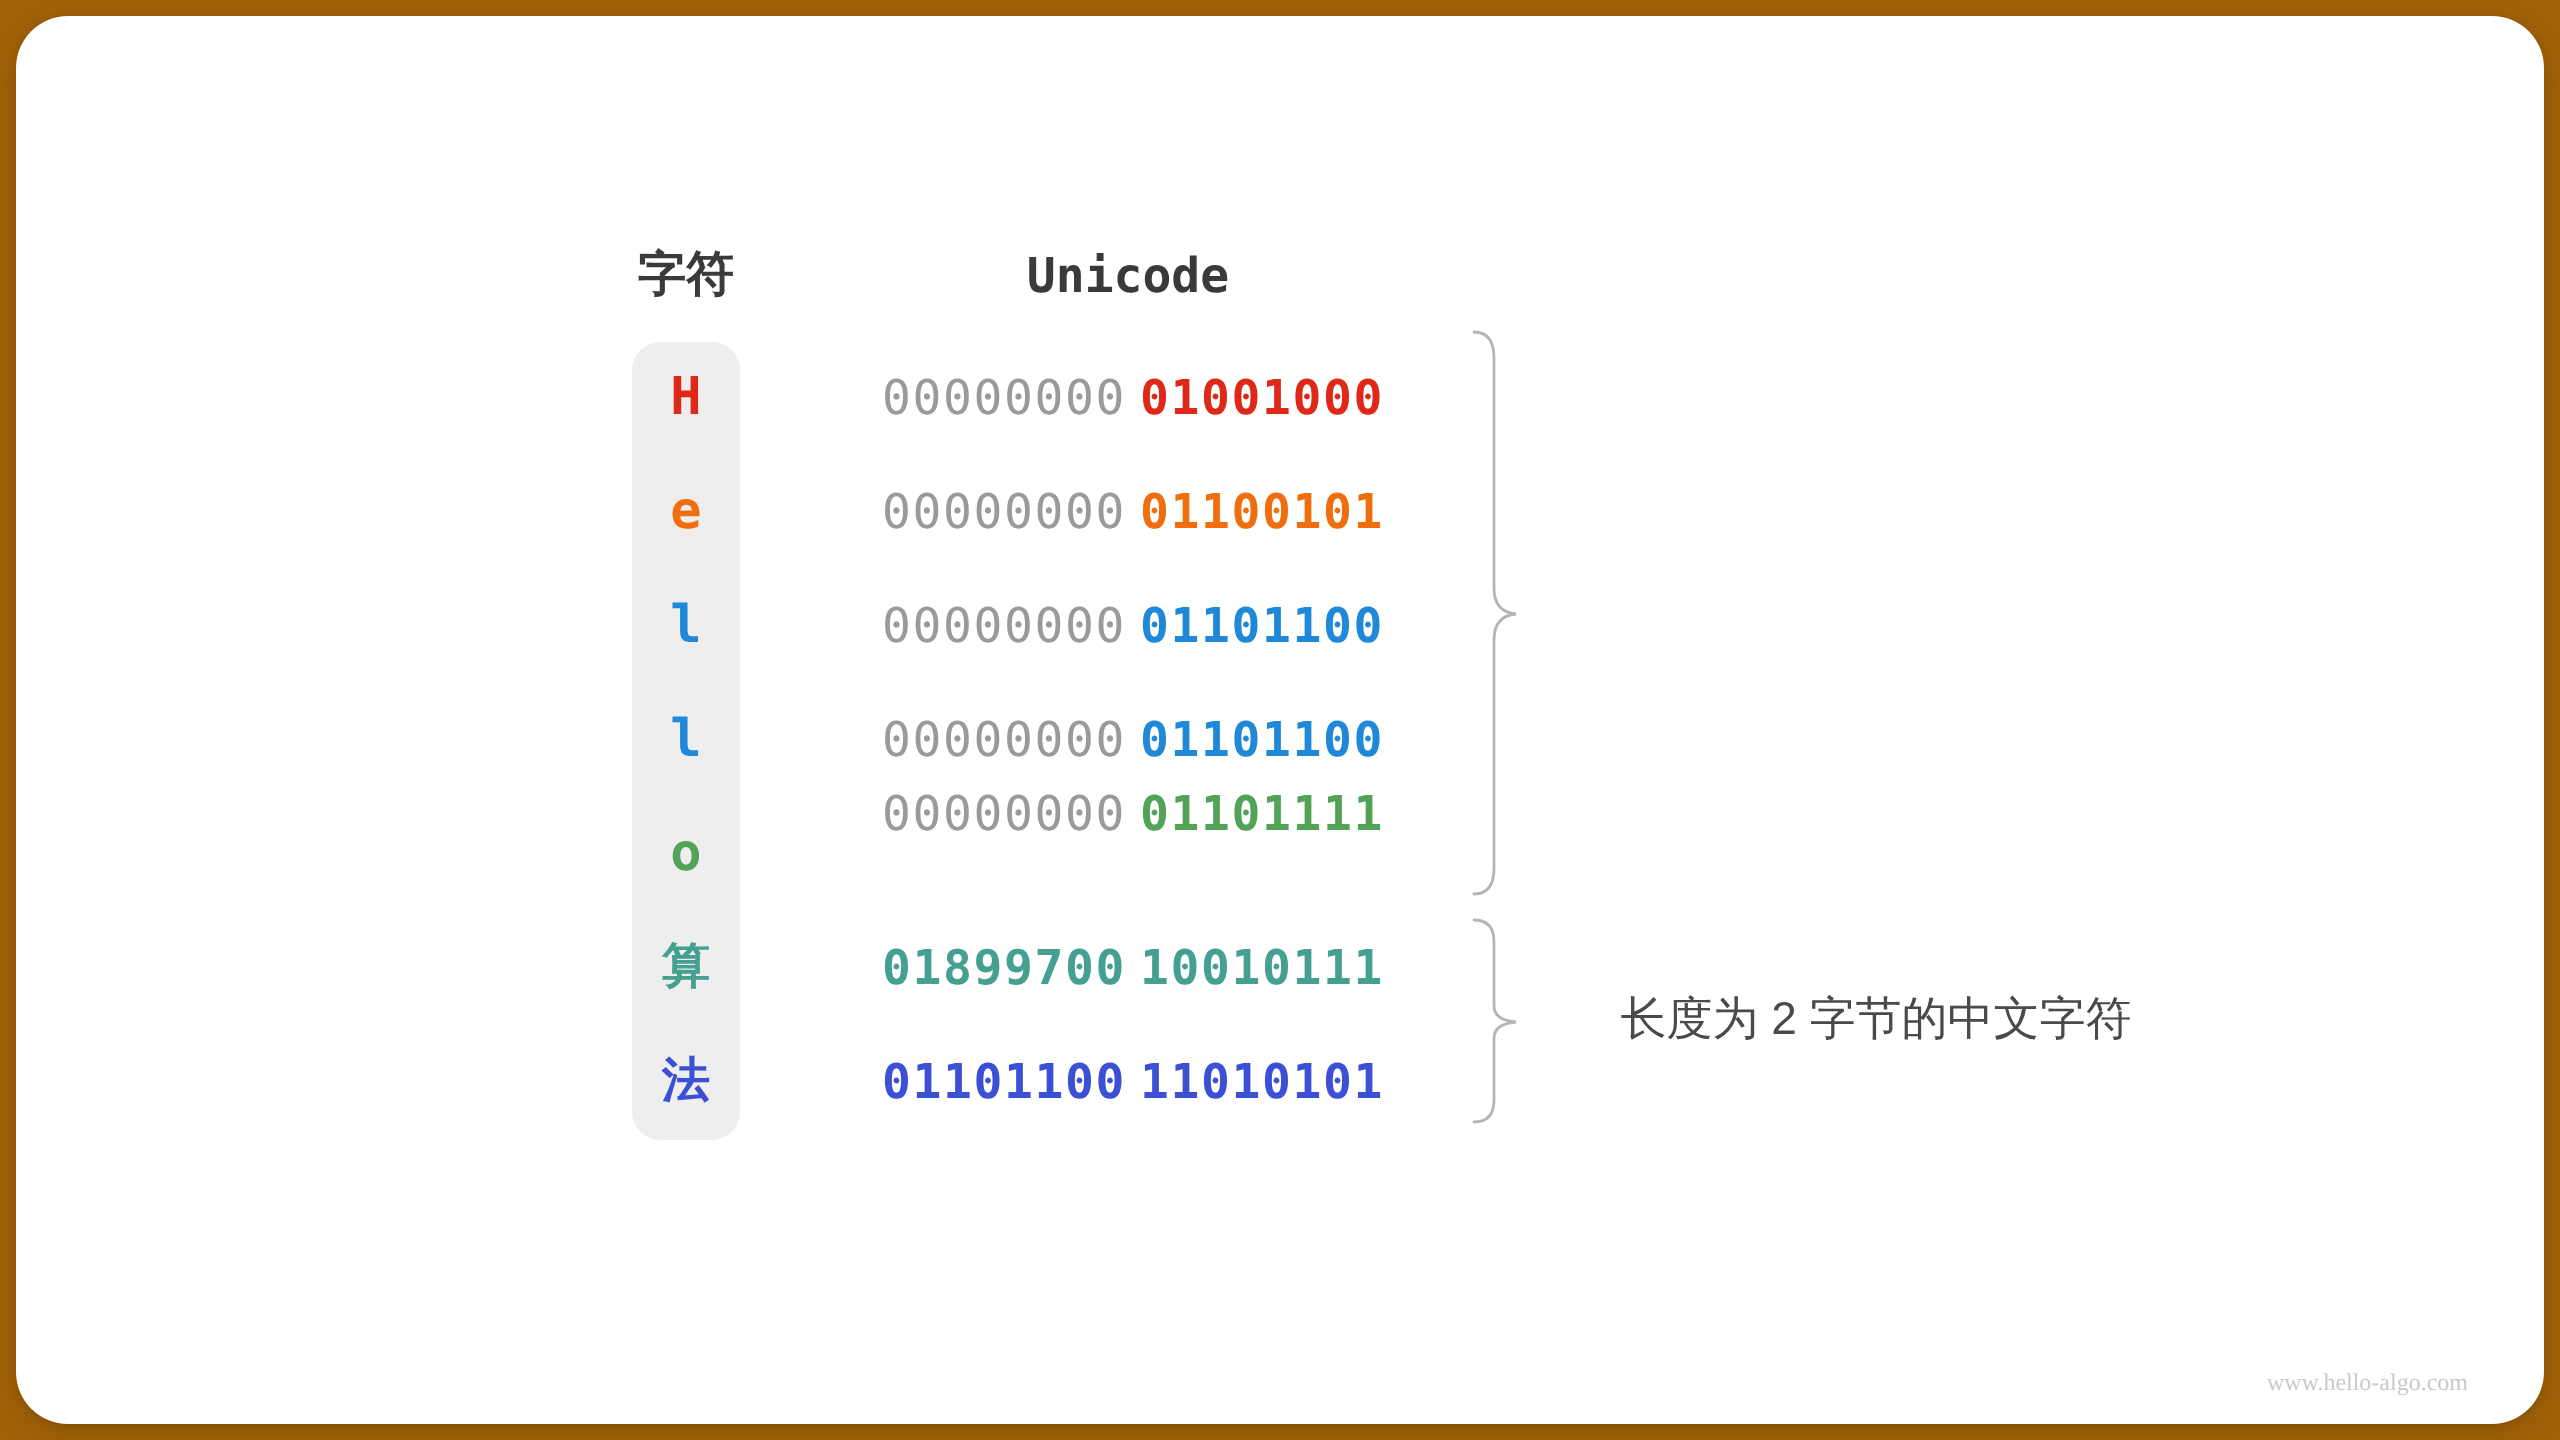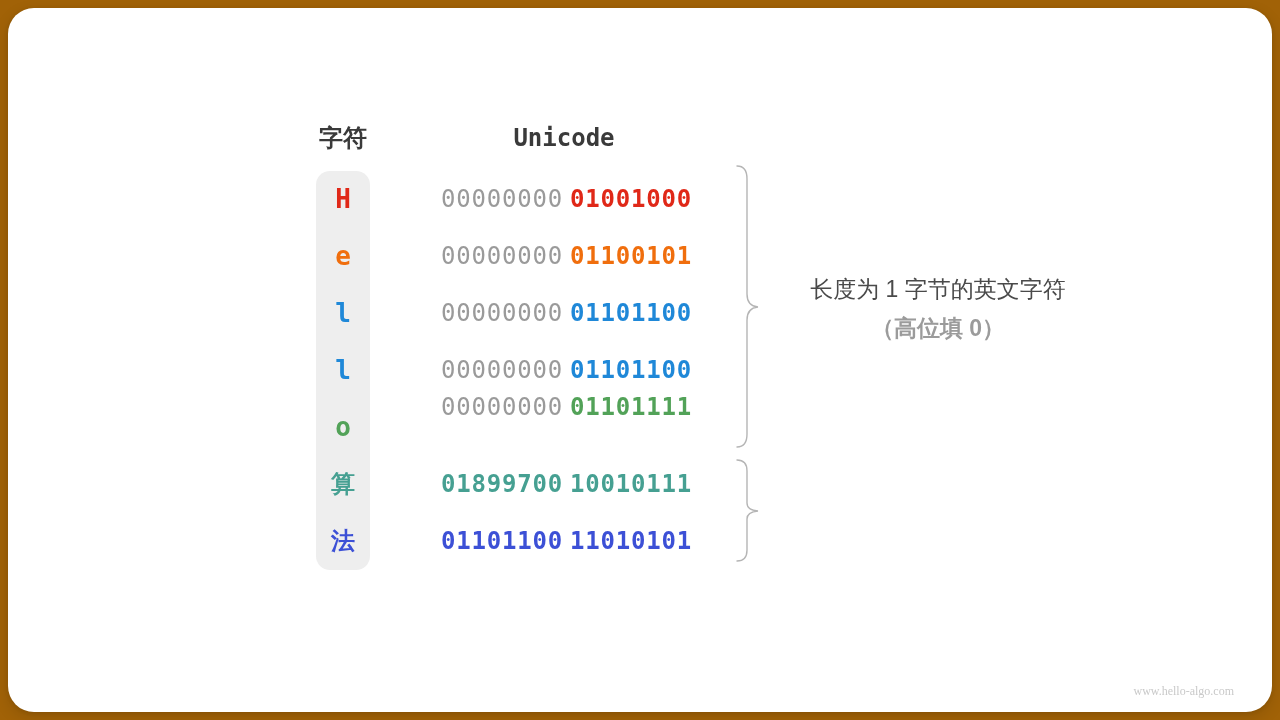--- a/index.html
+++ b/index.html
@@ -83,21 +83,20 @@
         <path d="M3,1 Q13,1 13,14 L13,129 Q13,141 24,142 Q13,143 13,155 L13,269 Q13,282 3,282" fill="none" stroke="#b5b5b5" stroke-width="1.4" stroke-linecap="round"></path>
       </svg>
     </div>
 
     <div class="brace" style="left:726px;top:451px;">
       <svg width="26" height="104" viewBox="0 0 26 104">
         <path d="M3,1 Q13,1 13,12 L13,44 Q13,51 24,52 Q13,53 13,60 L13,91 Q13,102 3,102" fill="none" stroke="#b5b5b5" stroke-width="1.4" stroke-linecap="round"></path>
       </svg>
     </div>
 
-    <div class="ann" style="top:266px;">
-      <div>长度为 1 字节的英文字符</div>
-      <div class="sub">（高位填 0）</div>
+
+    <div class="ann" style="top:486px;">
+      <div>长度为 2 字节的中文字符</div>
     </div>
-
 
     <div class="watermark">www.hello-algo.com</div>
   </div>
 </div>
 
 </body></html>

